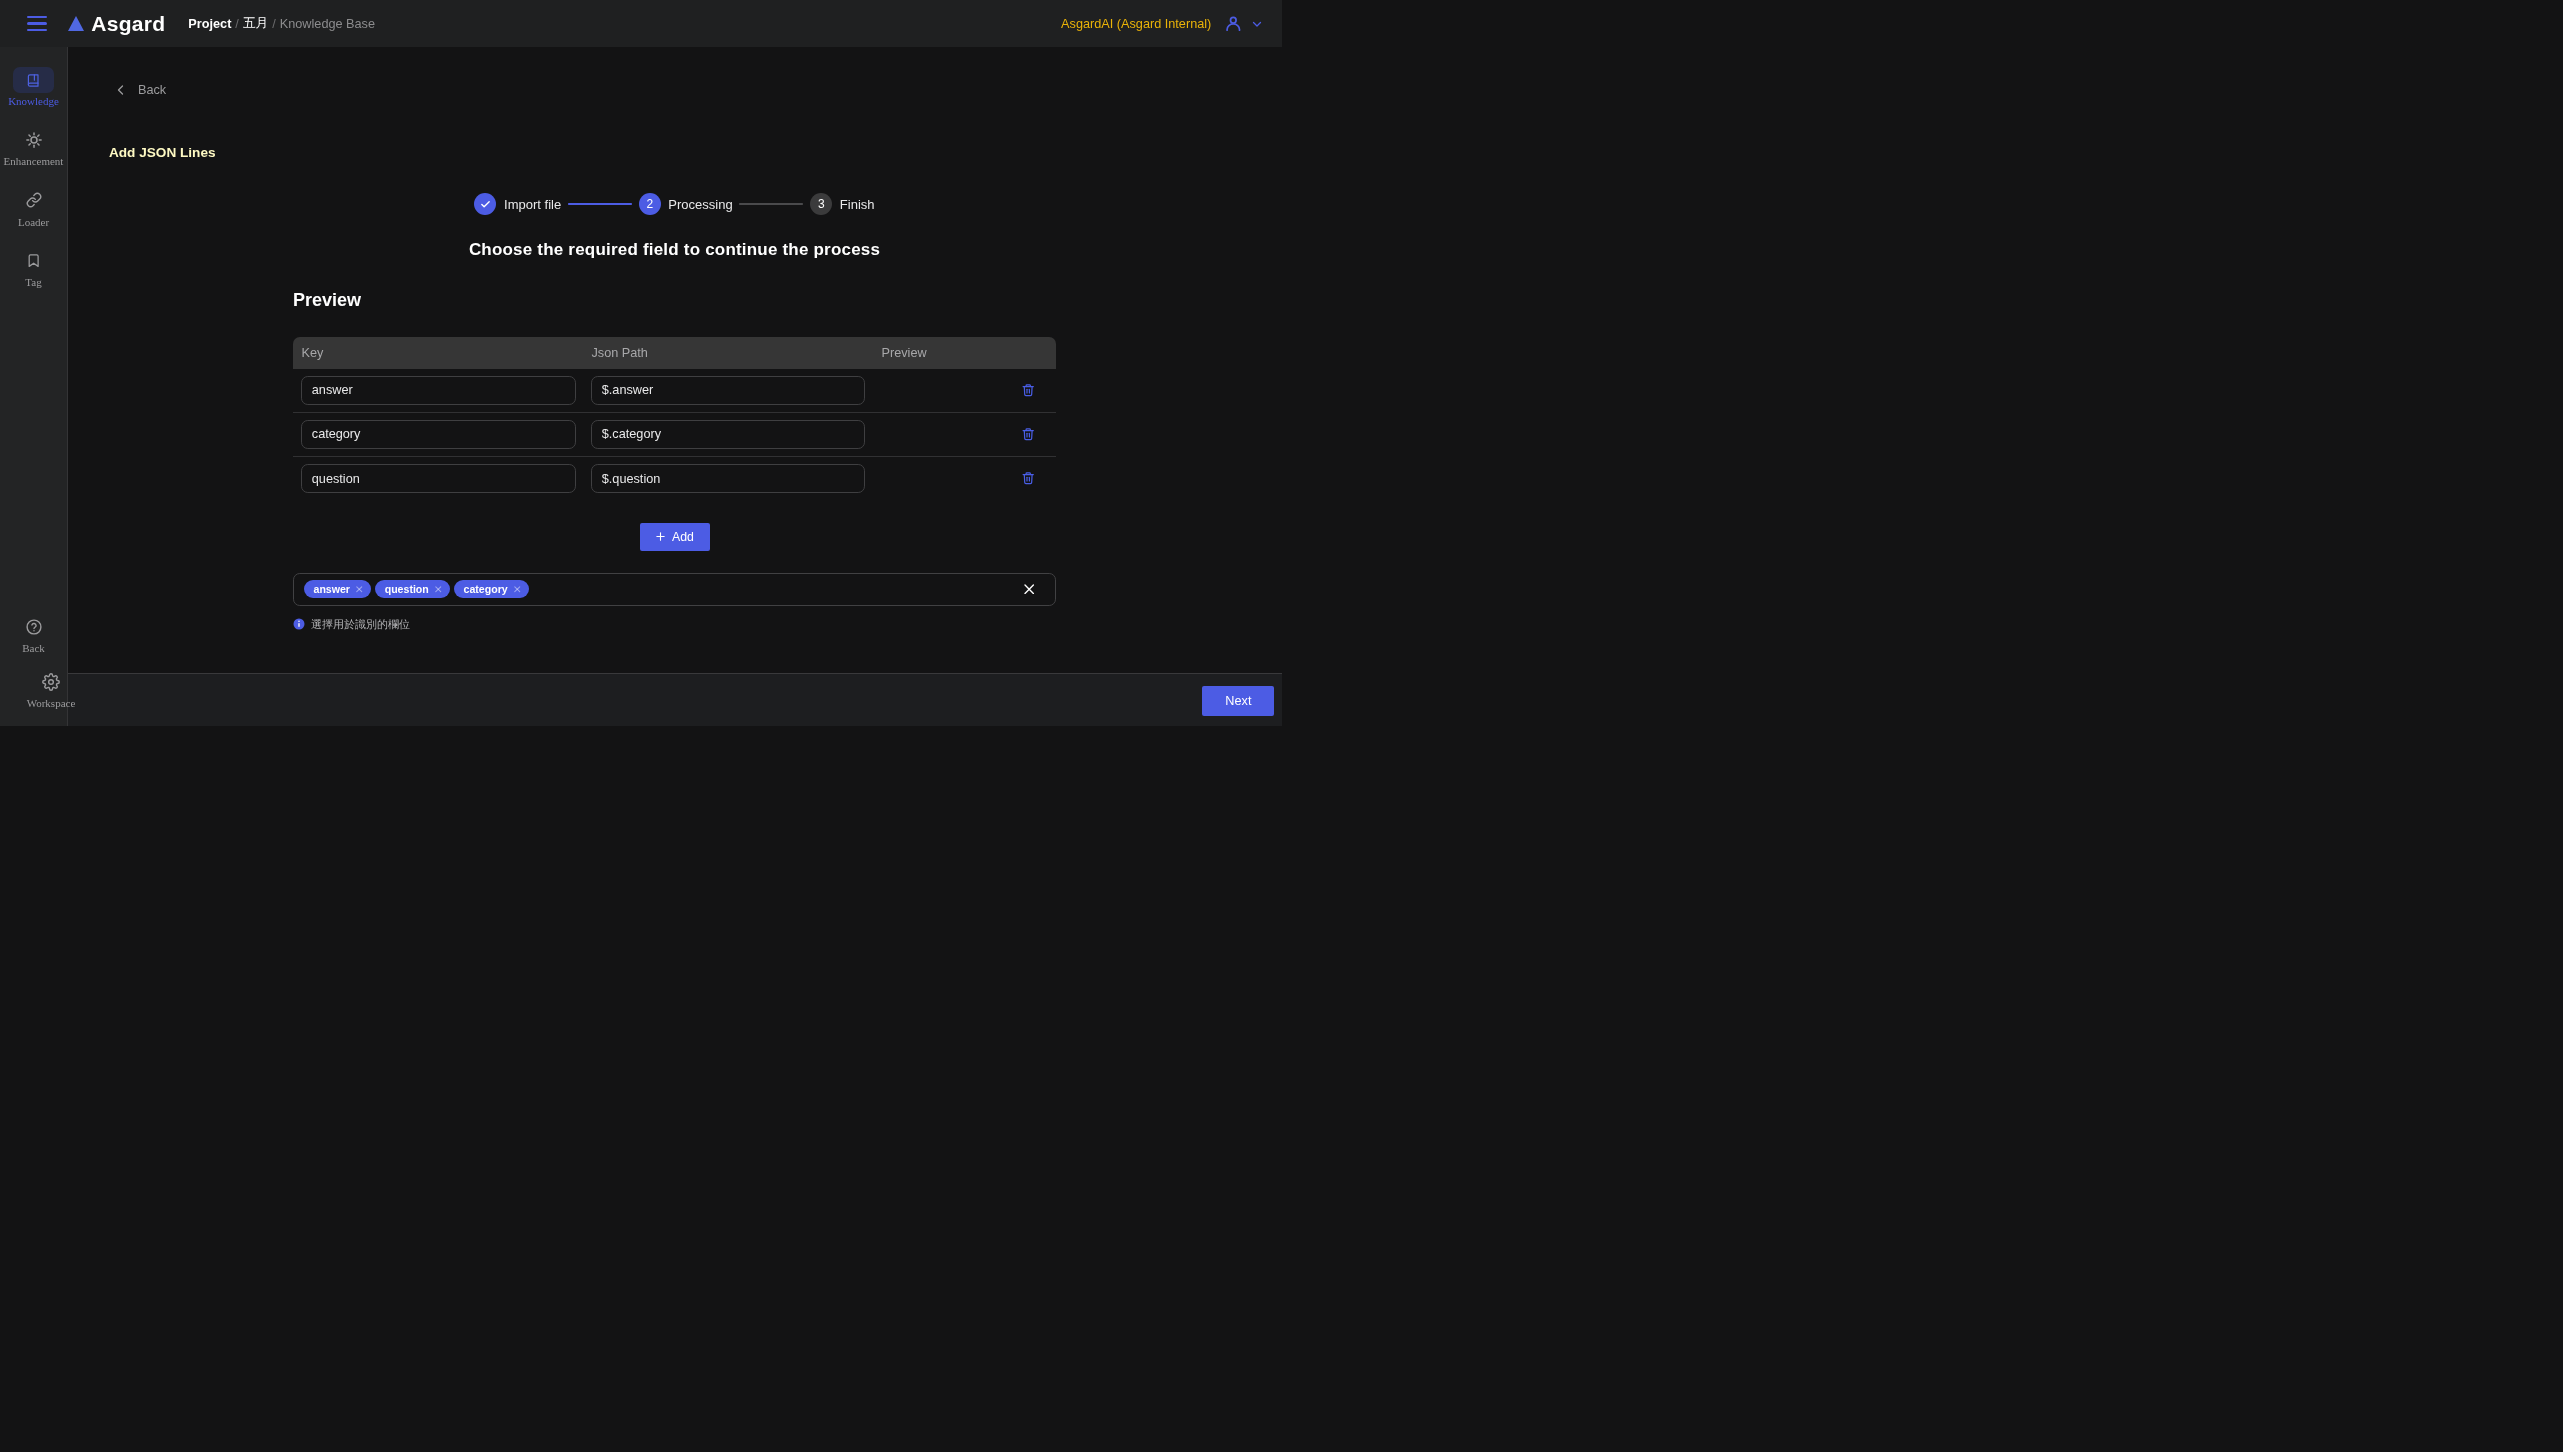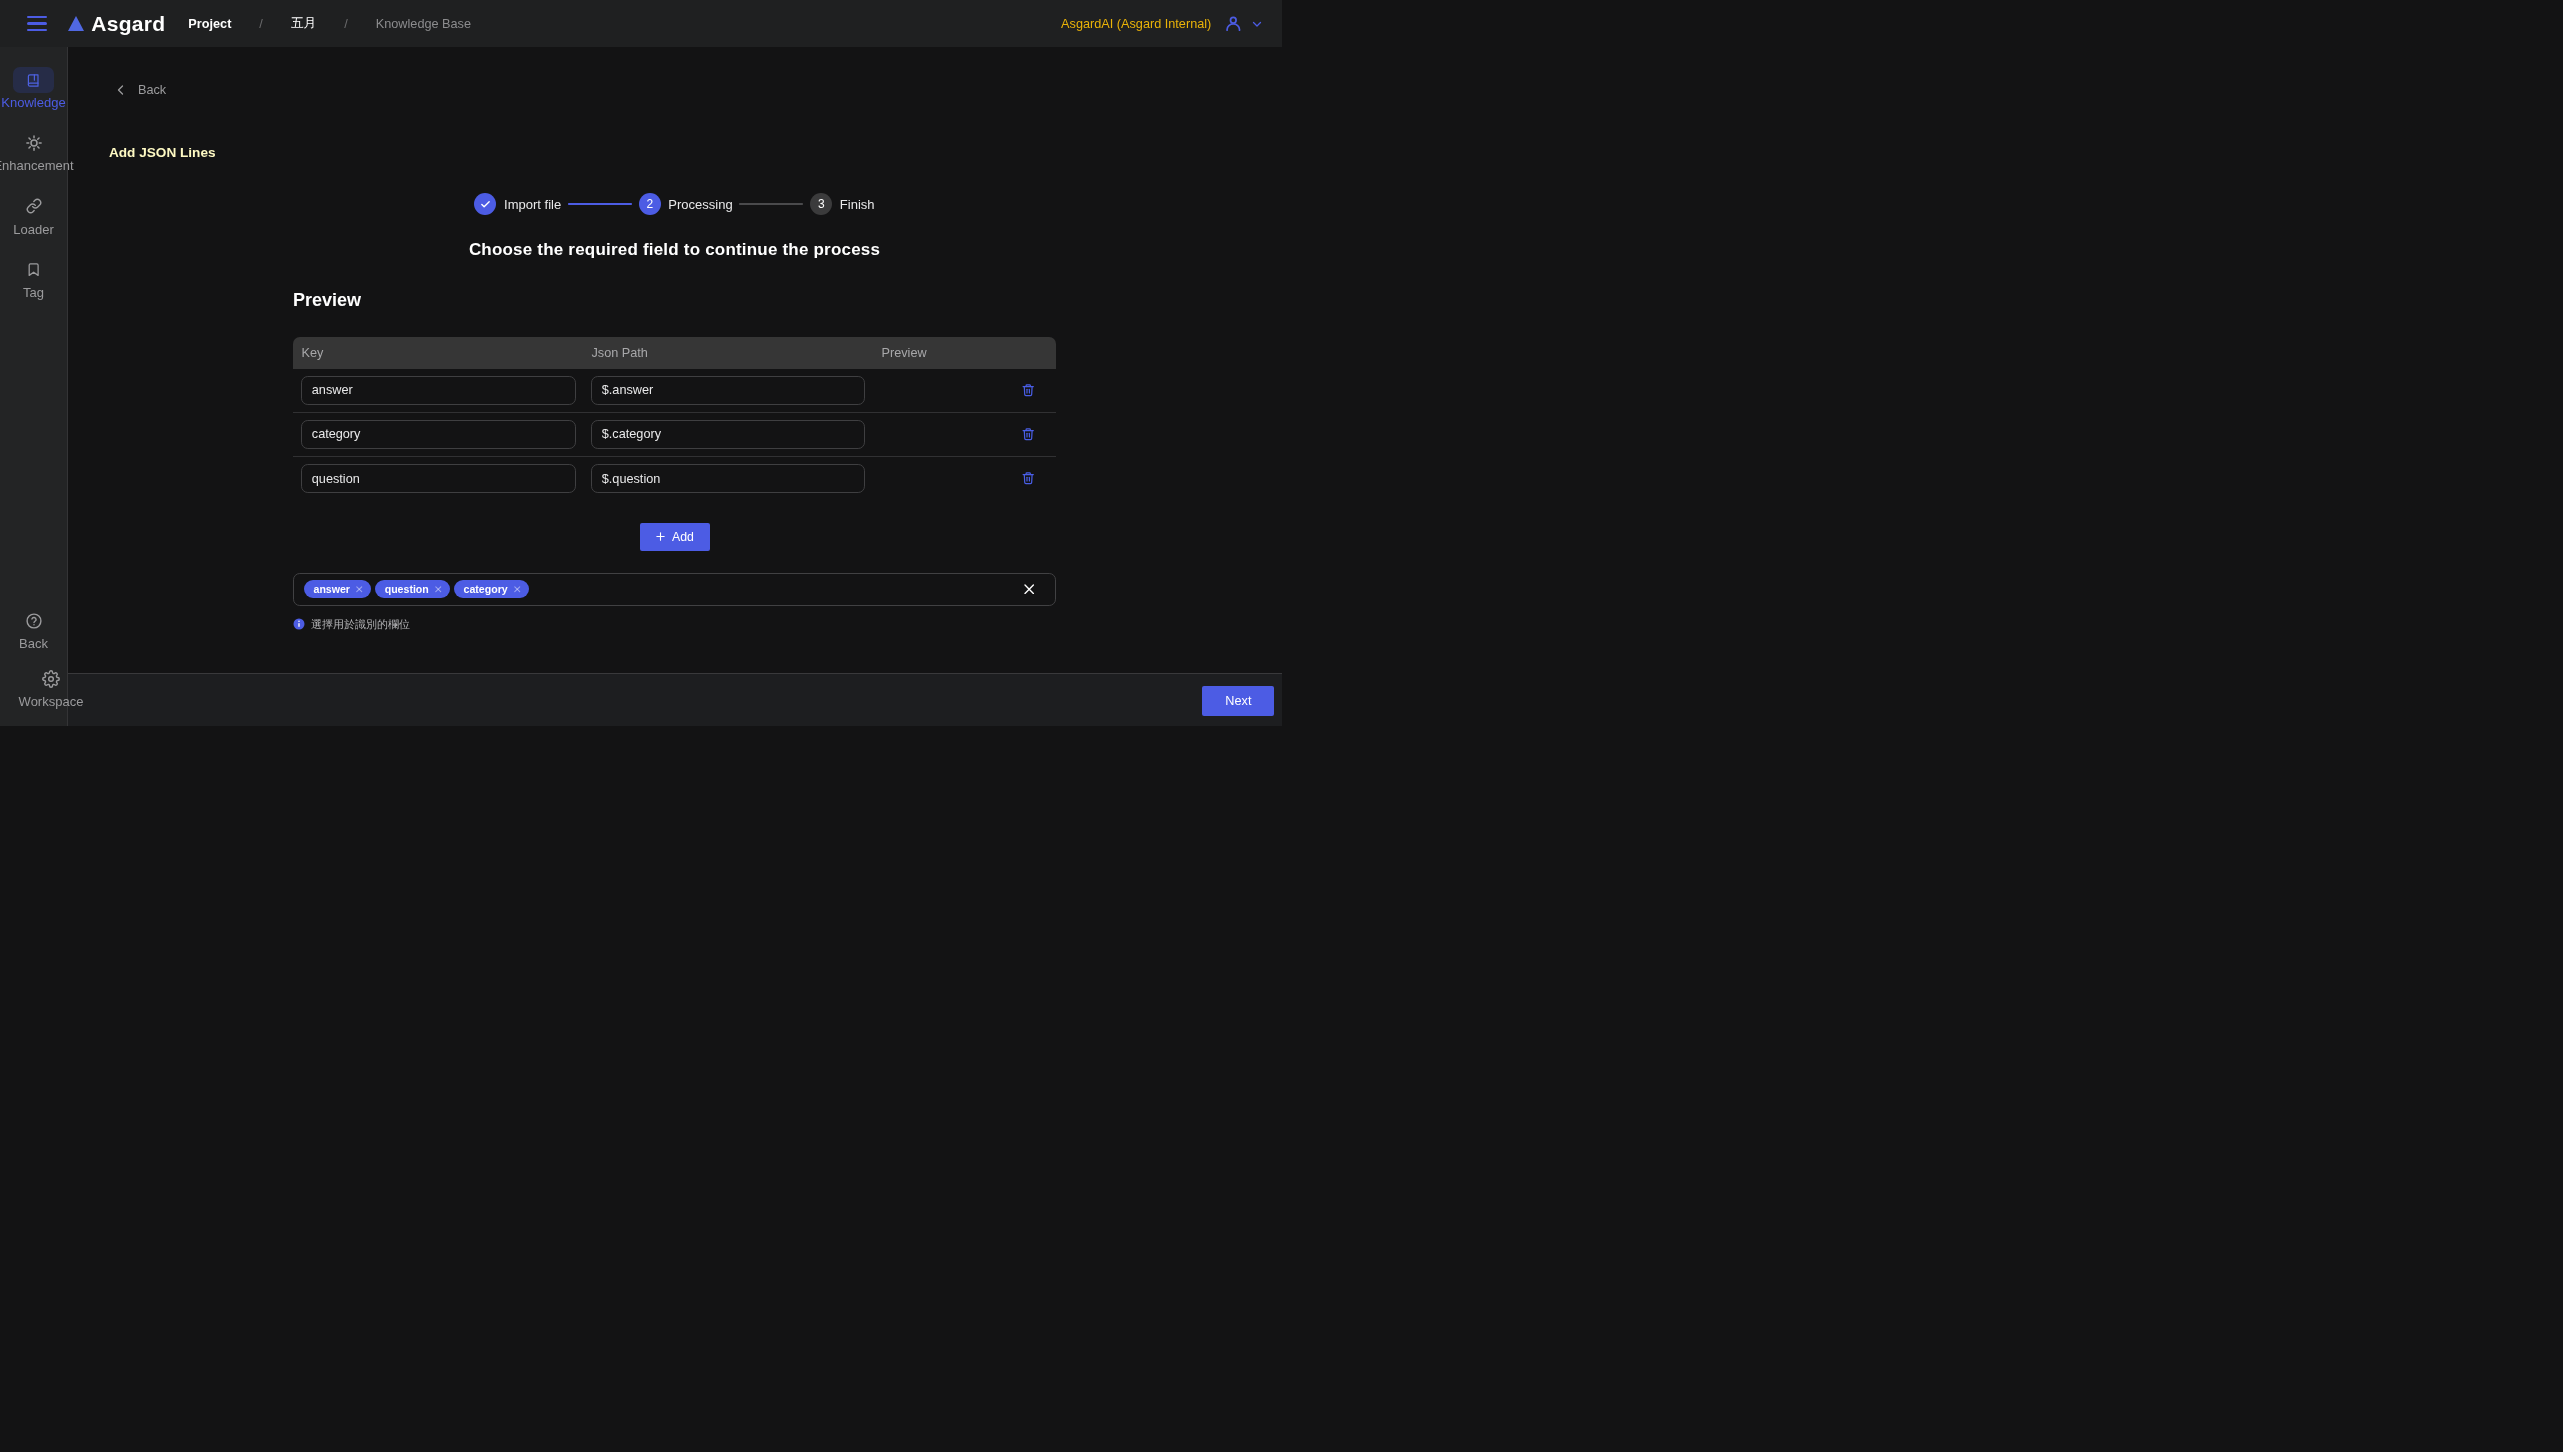--- a/index.html
+++ b/index.html
@@ -15,36 +15,36 @@
   
   .topbar{position:absolute;left:0;top:0;right:0;height:47px;background:var(--topbar-bg);
     display:flex;align-items:center;z-index:5;}
   .hamburger{margin-left:27px;width:20.3px;height:15.3px;display:flex;flex-direction:column;
     justify-content:space-between;cursor:pointer;background:none;border:none;}
   .hamburger span{display:block;height:2.5px;border-radius:1.7px;background:var(--accent);}
   .logo{display:flex;align-items:center;margin-left:20.3px;}
   .logo-triangle{width:0;height:0;border-left:8.5px solid transparent;border-right:8.5px solid transparent;
     border-bottom:15.3px solid #5068e2;}
   .logo-text{color:#fff;font-size:21px;font-weight:bold;margin-left:7.6px;letter-spacing:0.3px;}
-  .breadcrumb{display:flex;align-items:center;margin-left:23px;font-size:12.7px;gap:28px;}
+  .breadcrumb{display:flex;align-items:center;margin-left:23px;font-size:12.7px;gap:4px;}
   .bc-item{color:#fff;cursor:pointer;}
   .bc-item.bold{font-weight:600;}
   .bc-sep{color:#6b6b6d;}
   .bc-item.current{color:#8c8c8e;}
   .topbar-right{margin-left:auto;display:flex;align-items:center;margin-right:18.6px;}
   .account-name{color:#eab308;font-size:12.7px;margin-right:13px;}
   .user-btn{display:flex;align-items:center;gap:8.5px;background:none;border:none;cursor:pointer;}
 
   
   .sidebar{position:absolute;left:0;top:47px;bottom:0;width:68px;background:var(--sidebar-bg);
     border-right:0.8px solid #343436;display:flex;flex-direction:column;align-items:center;z-index:4;}
   .side-item{width:100%;display:flex;flex-direction:column;align-items:center;cursor:pointer;margin-top:20.3px;}
   .side-item .iconbox{width:41px;height:25.4px;border-radius:6.8px;display:flex;align-items:center;justify-content:center;}
   .side-item.active .iconbox{background:var(--knowledge-bg);}
-  .side-item .lbl{margin-top:2.5px;font-size:13px;color:var(--text-muted);}
+  .side-item .lbl{margin-top:2.5px;font-size:11px;color:var(--text-muted);font-family:Liberation Serif, serif;}
   .side-item.active .lbl{color:var(--accent);}
   .side-item svg{stroke:var(--text-muted);}
   .side-item.active svg{stroke:#4d61e1;}
   .side-spacer{flex:1;}
   .side-item.compact{margin-top:15.3px;}
   .side-item:last-child{margin-bottom:17px;margin-left:35px;}
 
   
   .main{position:absolute;left:68px;top:47px;right:0;bottom:53px;background:var(--main-bg);overflow:hidden;}
   .back-row{display:flex;align-items:center;gap:11px;margin:36px 0 0 47px;cursor:pointer;color:#9c9c9e;font-size:12.7px;width:max-content;}

